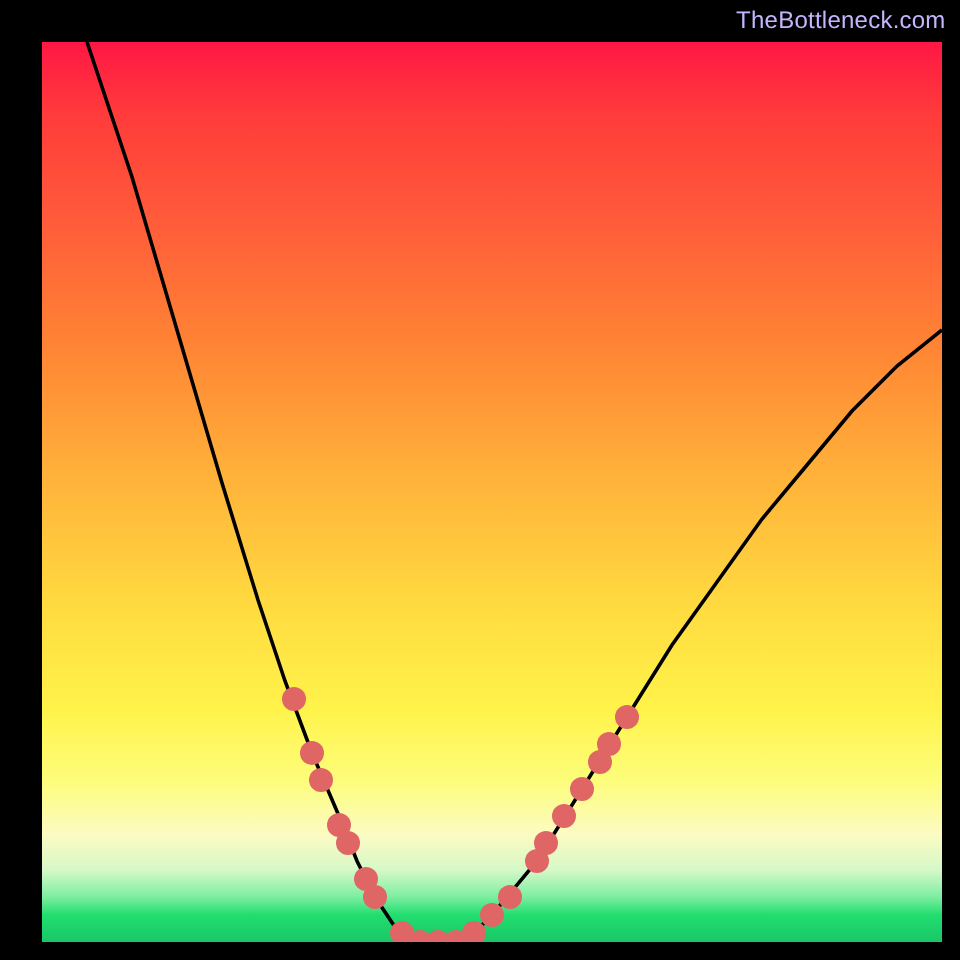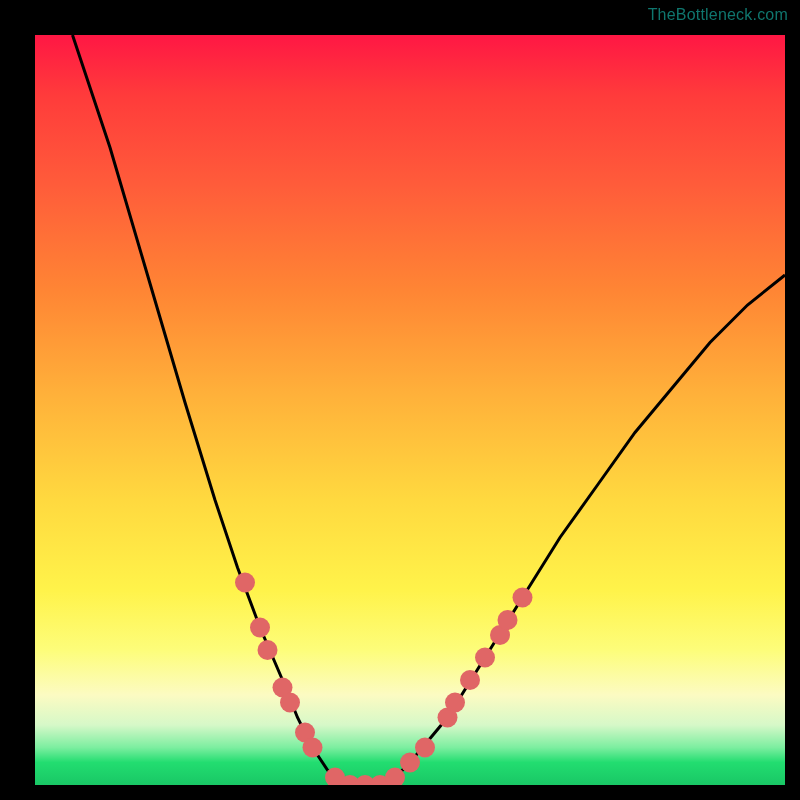--- a/index.html
+++ b/index.html
@@ -39,22 +39,22 @@
       #d6f8c8 92%,
       #7ceea0 95%,
       #22dd70 97%,
       #19c765 100%
     );
   }
   .watermark {
     position: absolute;
     top: 6px;
     right: 12px;
-    color: #0f766e;
-    font-size: 16px;
+    color: #c4b5fd;
+    font-size: 20px;
     font-weight: 500;
     letter-spacing: 0.2px;
   }
   svg.curve {
     position: absolute;
     left: 0;
     top: 0;
     width: 750px;
     height: 750px;
   }

